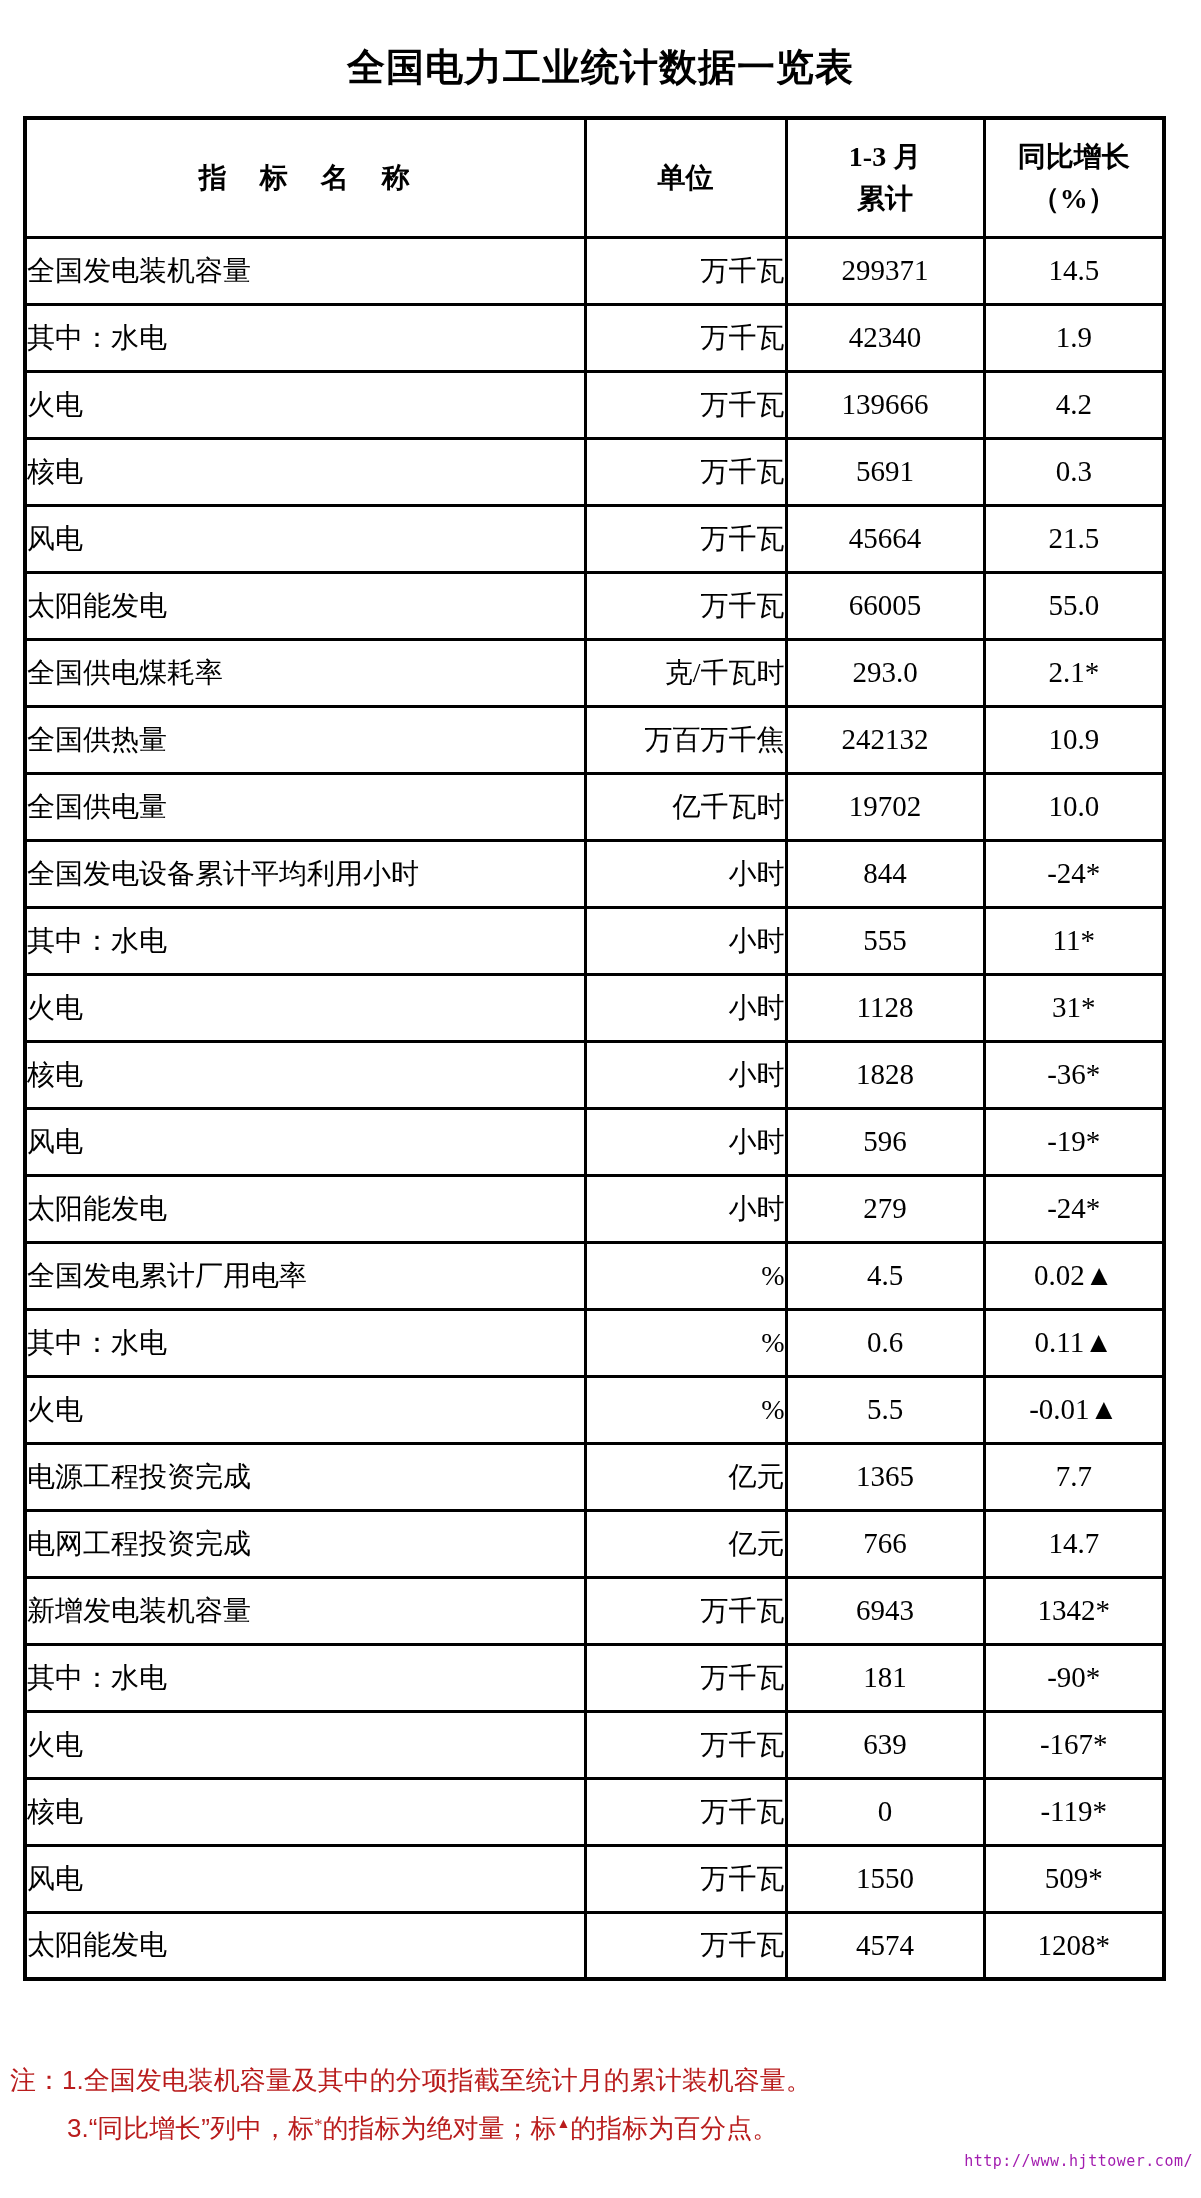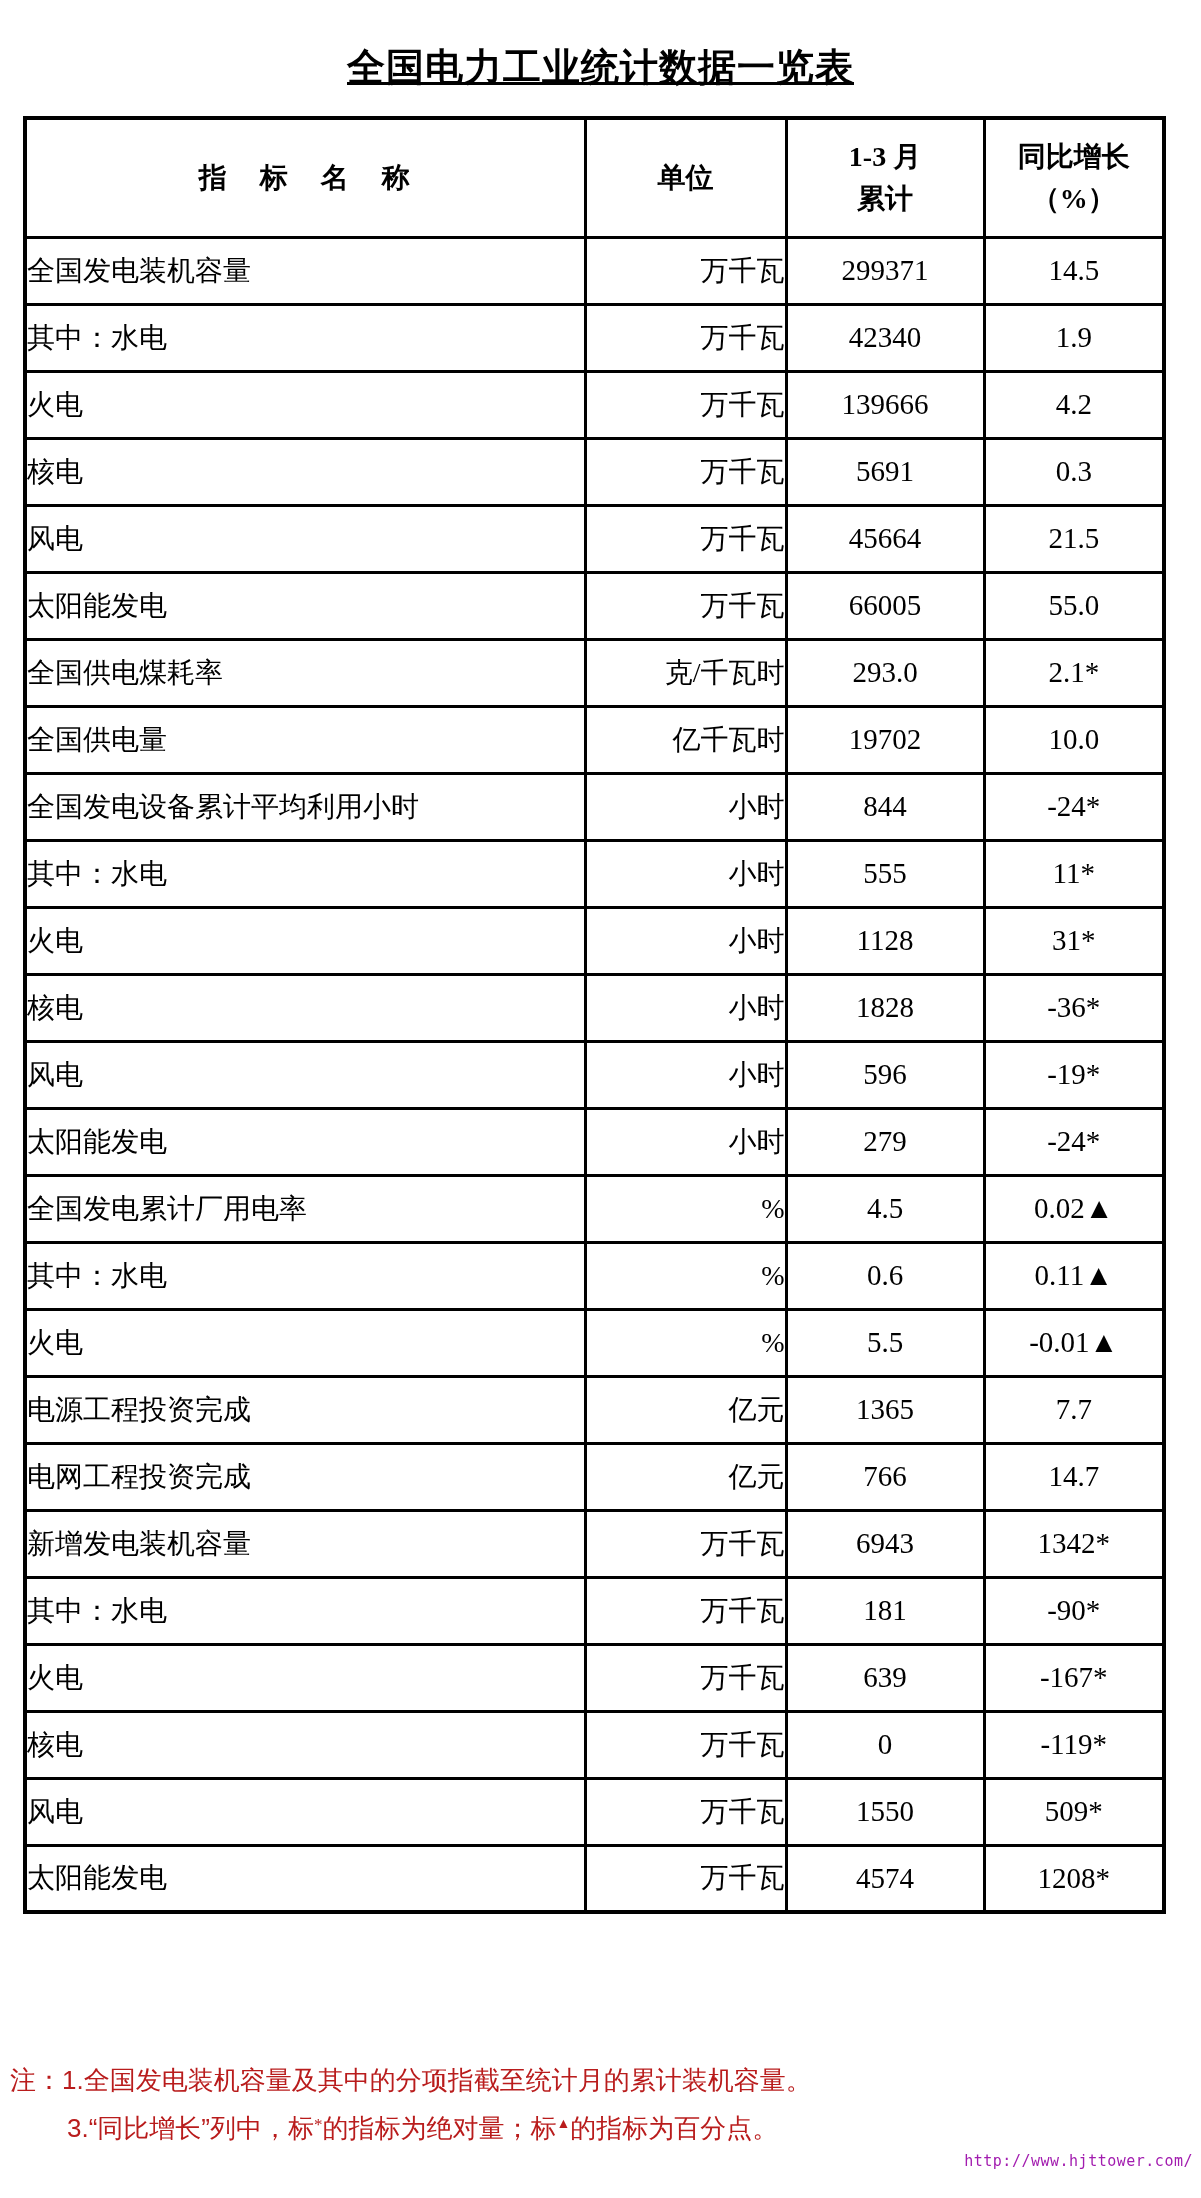--- a/index.html
+++ b/index.html
@@ -7,21 +7,20 @@
     width: 1201px; height: 2198px;
     background: #ffffff; color: #000;
     position: relative; overflow: hidden;
     font-family: "Liberation Sans", sans-serif;
   }
   .page-title {
     position: absolute; top: 42px; left: 0; width: 1201px;
     margin: 0; text-align: center;
     font-size: 38px; font-weight: bold; letter-spacing: 1px;
     font-family: "Liberation Sans", sans-serif;
-    text-decoration: underline;
   }
   table.stats {
     position: absolute; top: 116px; left: 23px;
     width: 1139px; table-layout: fixed;
     border-collapse: collapse;
     border: 4px solid #000;
   }
   .stats th, .stats td { border: 3px solid #000; padding: 0; }
   .stats thead tr { height: 119px; }
   .stats tbody tr { height: 67px; }
@@ -131,20 +130,26 @@
     <td class="c-val">55.0</td>
   </tr>
 
   <tr>
     <td class="c-name ind-0">全国供电煤耗率</td>
     <td class="c-unit">克/千瓦时</td>
     <td class="c-val">293.0</td>
     <td class="c-val">2.1*</td>
   </tr>
 
+  <tr>
+    <td class="c-name ind-0">全国供热量</td>
+    <td class="c-unit">万百万千焦</td>
+    <td class="c-val">242132</td>
+    <td class="c-val">10.9</td>
+  </tr>
 
 
   <tr>
     <td class="c-name ind-0">全国供电量</td>
     <td class="c-unit">亿千瓦时</td>
     <td class="c-val">19702</td>
     <td class="c-val">10.0</td>
   </tr>
 
   <tr>

